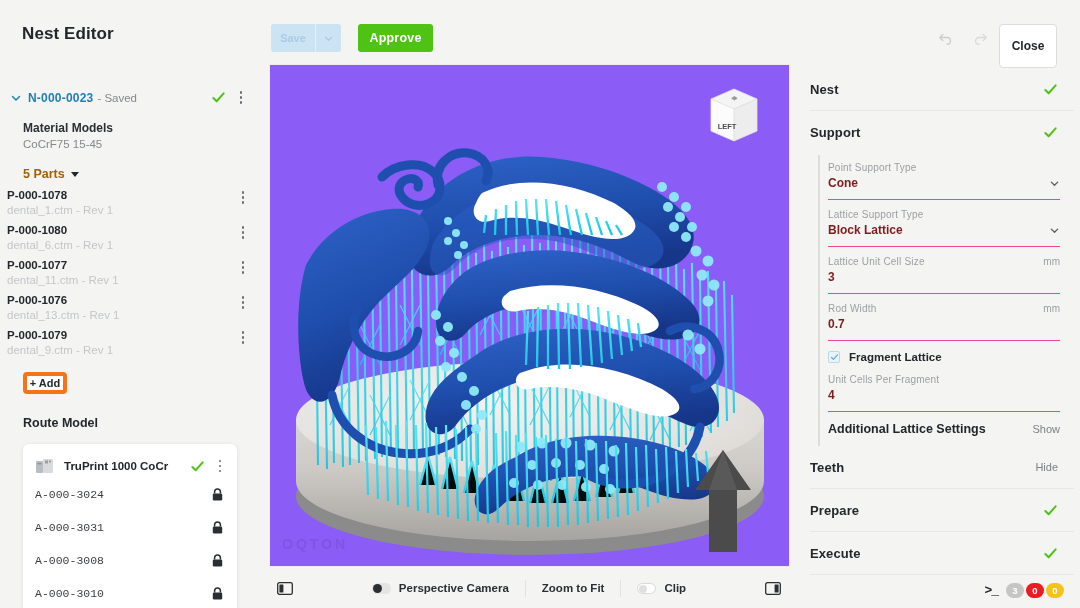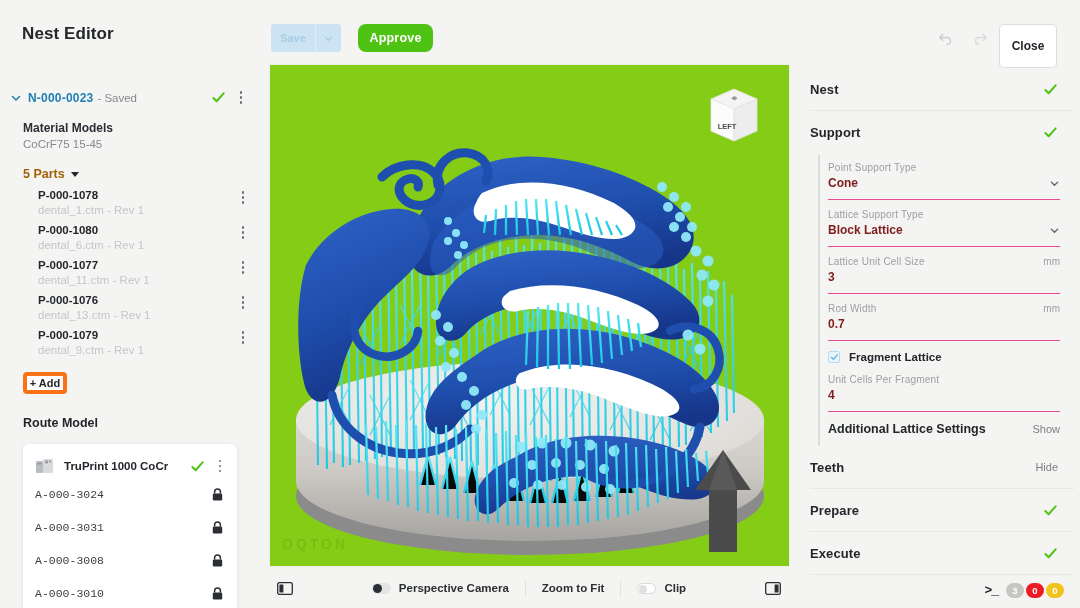--- a/index.html
+++ b/index.html
@@ -24,21 +24,21 @@
     border-radius: 3px 0 0 3px; color: #a8cde5; font-size: 11px; font-weight: bold;
     display: flex; align-items: center; justify-content: center; cursor: default;
   }
   .save-divider { width: 1px; background: #e2eff8; height: 28px; }
   .btn-save-caret {
     width: 25px; height: 28px; background: #cbe3f2; border: none;
     border-radius: 0 3px 3px 0; display: flex; align-items: center; justify-content: center;
   }
   .btn-approve {
     position: absolute; left: 358px; top: 24px; width: 75px; height: 28px;
-    background: #4fc313; border: none; border-radius: 8px;
+    background: #4fc313; border: none; border-radius: 3px;
     color: #fff; font-size: 12.5px; font-weight: bold; letter-spacing: .2px;
     display: flex; align-items: center; justify-content: center; cursor: pointer;
   }
   .undo-redo { position: absolute; top: 29px; display: flex; gap: 20px; left: 936px; }
   .icon-arrow { width: 17px; height: 17px; opacity: .45; cursor: pointer; }
   .btn-close {
     position: absolute; left: 999px; top: 24px; width: 58px; height: 44px;
     background: #fff; border: 1px solid #dddddd; border-radius: 4px;
     font-size: 12px; font-weight: bold; color: #23262b;
     display: flex; align-items: center; justify-content: center; cursor: pointer;
@@ -59,21 +59,21 @@
     gap: 2.5px; cursor: pointer; margin-left: 8px; }
   .kebab i { width: 2.5px; height: 2.5px; border-radius: 50%; background: #6b6e73; display: block; }
 
   .mm-title { font-size: 12px; font-weight: bold; color: #2b2e33; padding: 16px 0 0 23px; }
   .mm-val { font-size: 11.5px; color: #85888d; padding: 3px 0 0 23px; }
   .parts-head { font-size: 12.5px; font-weight: bold; color: #a16207; padding: 17px 0 0 23px;
     display: flex; align-items: center; gap: 6px; cursor: pointer; }
   .caret-sm { width: 0; height: 0; border-left: 4px solid transparent; border-right: 4px solid transparent;
     border-top: 5px solid #23262b; }
 
-  .part { position: relative; padding: 8px 14px 0 38px; }
+  .part { position: relative; padding: 8px 14px 0 7px; }
   .part .pid { font-size: 11.5px; font-weight: bold; color: #23262b; }
   .part .pfile { font-size: 11.5px; color: #c4c6c8; margin-top: 3px; }
   .part .kebab { position: absolute; right: 12px; top: 10px; margin: 0; }
 
   .btn-add {
     margin: 16px 0 0 23px; width: 44px; height: 22px; background: #fff;
     border: 4px solid #f97316; border-radius: 4px; font-size: 11px; font-weight: bold;
     color: #23262b; display: flex; align-items: center; justify-content: center; cursor: pointer;
   }
   .route-title { font-size: 12.5px; font-weight: bold; color: #23262b; padding: 22px 0 0 23px; }
@@ -87,21 +87,21 @@
   .pc-name { font-size: 11.5px; font-weight: bold; color: #23262b; }
   .pc-head .spacer { flex: 1; }
   .build-row { display: flex; align-items: center; padding: 0 14px 0 12px; height: 33px; font-family: Liberation Mono, monospace; }
   .build-id { font-size: 11.5px; color: #3a3d42; }
   .build-row .spacer { flex: 1; }
   .lock-icon { width: 11px; height: 13px; }
 
   
   .viewport {
     position: absolute; left: 269px; top: 64px; width: 521px; height: 503px;
-    background: #84cc16; border: 1px solid #ededed; overflow: hidden;
+    background: #8b5cf6; border: 1px solid #ededed; overflow: hidden;
   }
   .scene { position: absolute; inset: 0; }
   .plate-shadow {
     position: absolute; left: 26px; top: 372px; width: 468px; height: 118px;
     border-radius: 50%; background: #8b8b8b;
   }
   .plate-side {
     position: absolute; left: 26px; top: 354px; width: 468px; height: 122px;
     background: linear-gradient(180deg,#d9d7d3 0%,#cecbc6 40%,#a6a4a0 100%);
     border-radius: 0 0 234px 234px / 0 0 60px 60px;

